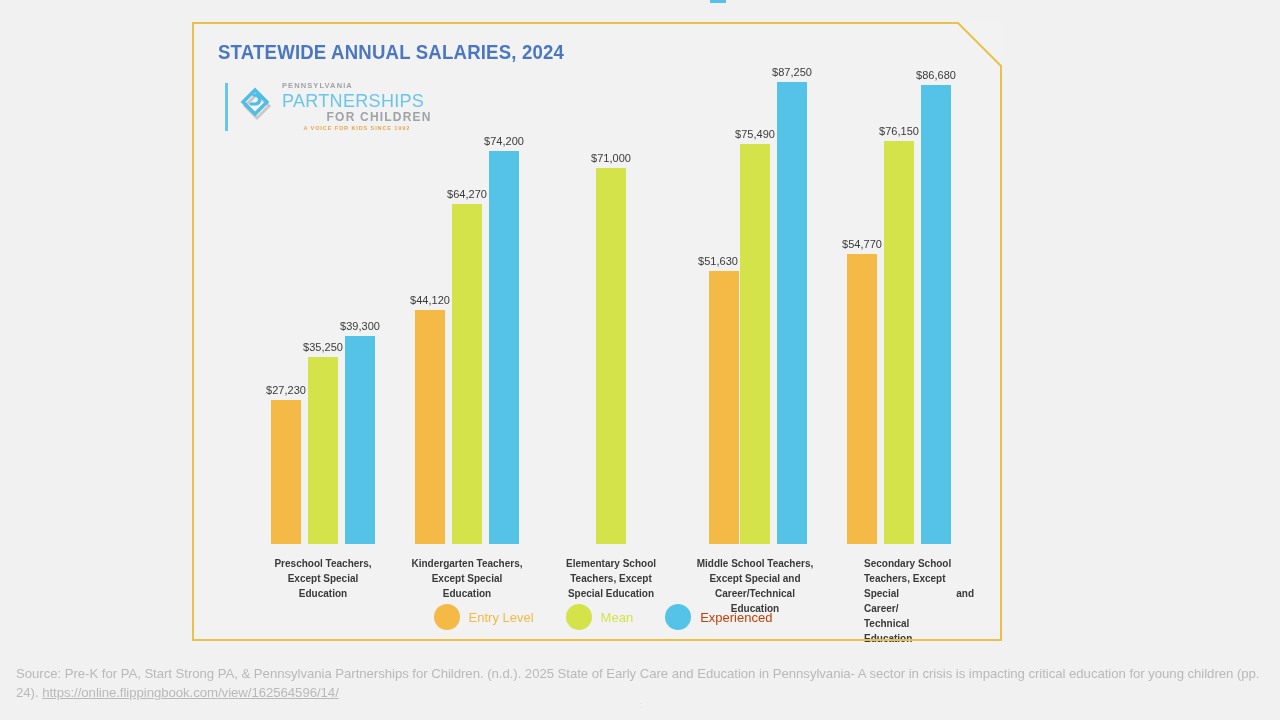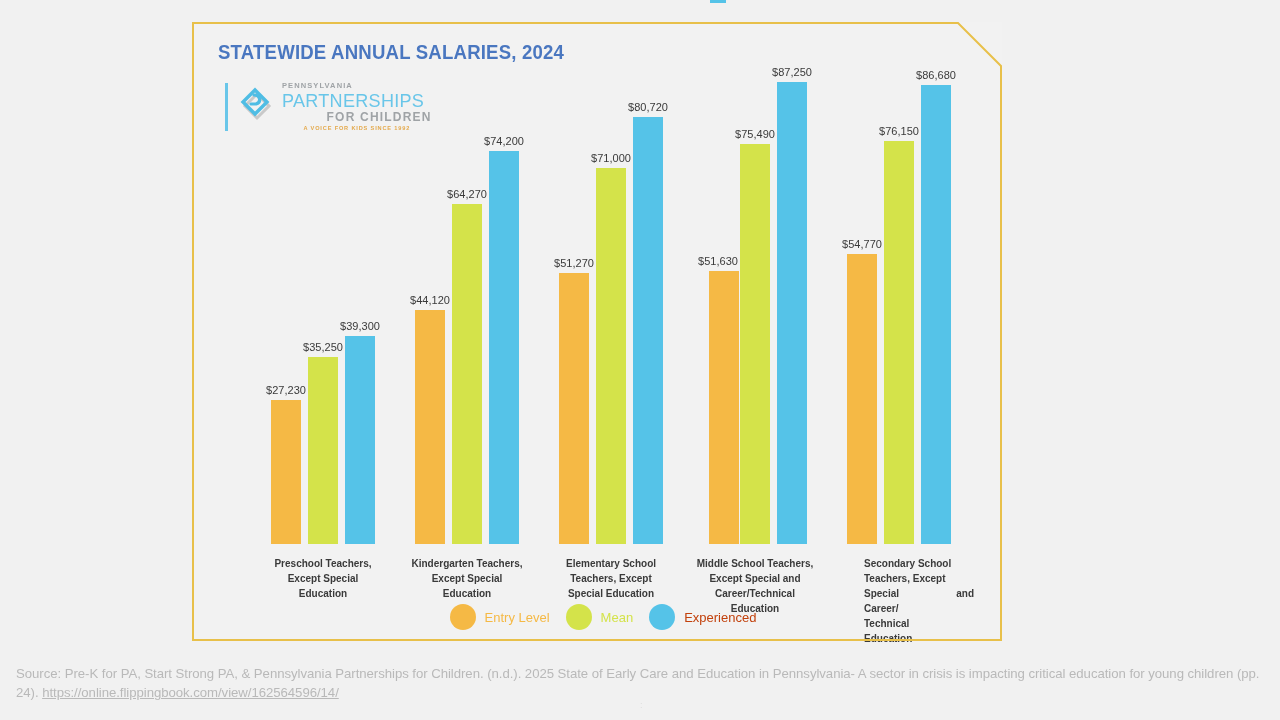--- a/index.html
+++ b/index.html
@@ -185,21 +185,21 @@
 
   
   .legend {
     position: absolute;
     left: 0;
     right: 0;
     bottom: 11px;
     display: flex;
     justify-content: center;
     align-items: center;
-    gap: 16px;
+    gap: 32px;
     padding-left: 12px;
   }
   .legend-item {
     display: flex;
     align-items: center;
     gap: 9px;
   }
   .legend-dot {
     width: 26px;
     height: 26px;
@@ -321,34 +321,22 @@
           <div class="cat-label">
             <div>Kindergarten Teachers,</div>
             <div>Except Special</div>
             <div>Education</div>
           </div>
         </div>
         <div class="group" style="left: 318px;">
           <div class="bars">
             <div class="bar-wrap">
               <div style="position: relative; width: 30px;">
-                <div class="bar-label">$51,270</div>
-                <div class="bar" style="height: 271.481px; background: rgb(245, 185, 69);"></div>
-              </div>
-            </div>
-            <div class="bar-wrap">
-              <div style="position: relative; width: 30px;">
                 <div class="bar-label">$71,000</div>
                 <div class="bar" style="height: 375.954px; background: rgb(212, 227, 74);"></div>
-              </div>
-            </div>
-            <div class="bar-wrap">
-              <div style="position: relative; width: 30px;">
-                <div class="bar-label">$80,720</div>
-                <div class="bar" style="height: 427.423px; background: rgb(85, 195, 232);"></div>
               </div>
             </div>
           </div>
           <div class="cat-label">
             <div>Elementary School</div>
             <div>Teachers, Except</div>
             <div>Special Education</div>
           </div>
         </div>
         <div class="group" style="left: 462px;">

